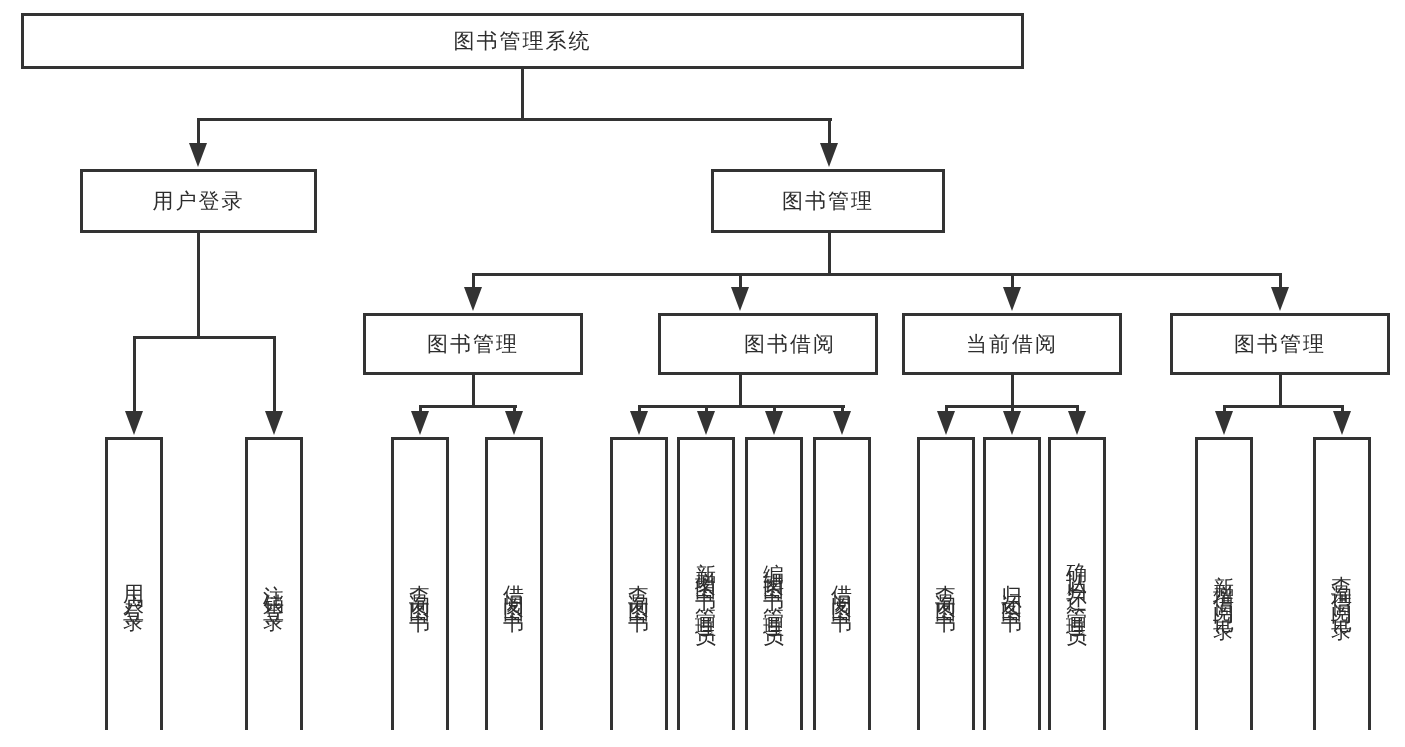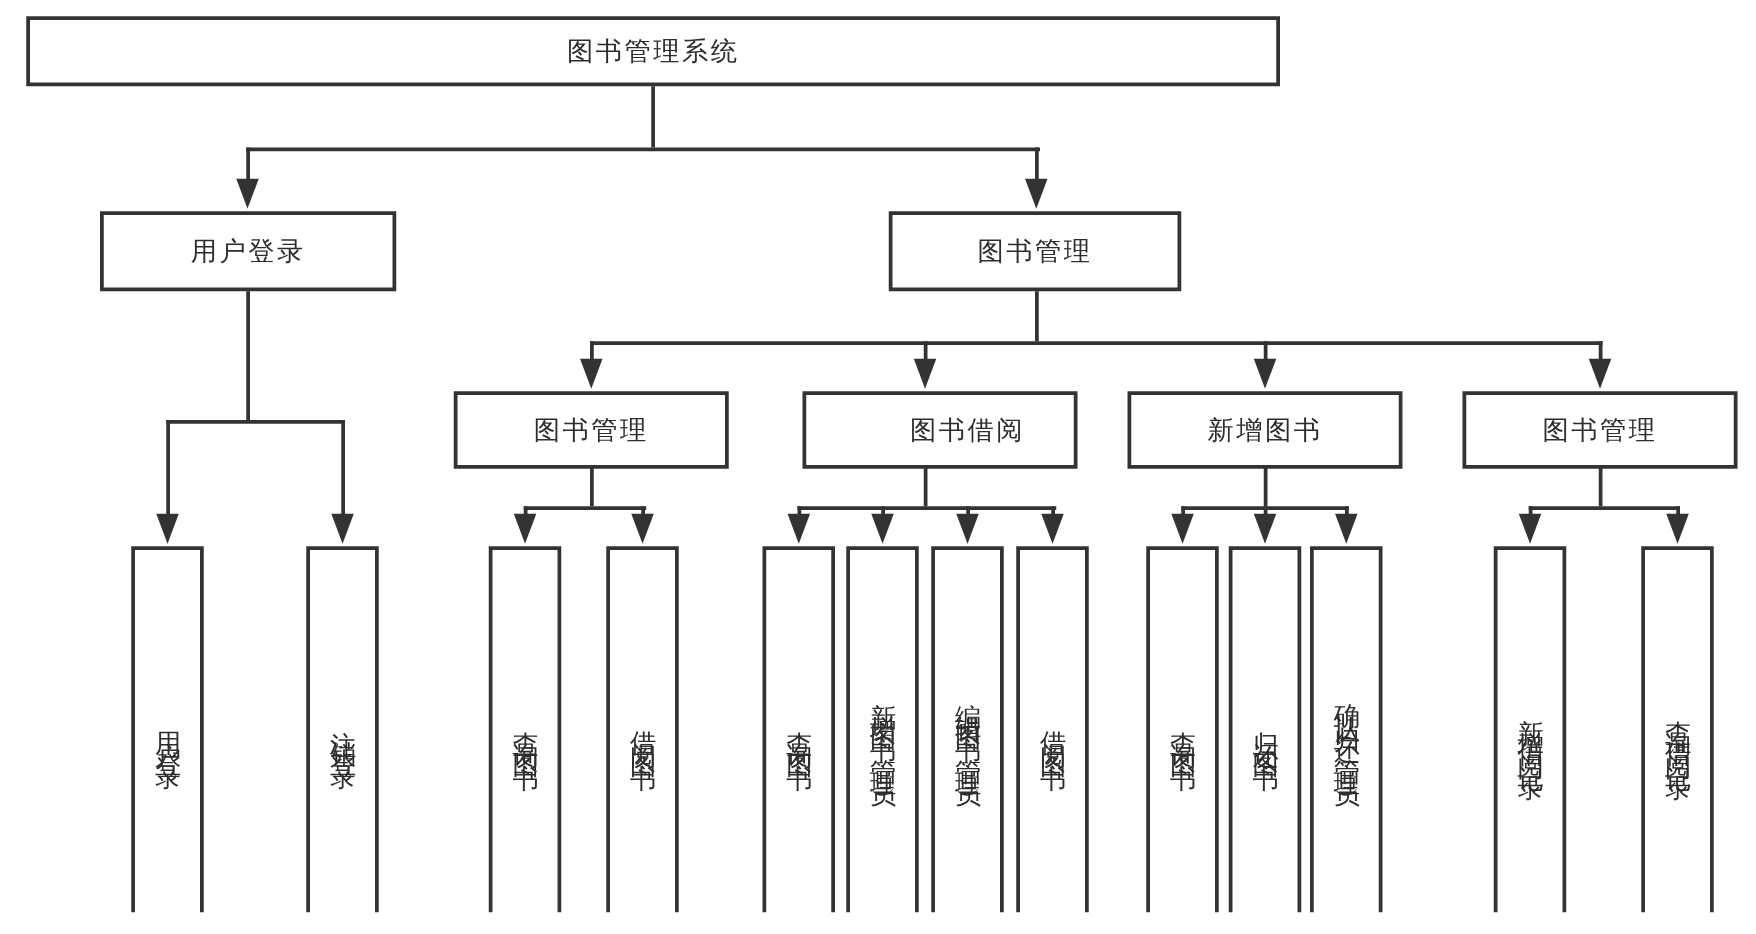--- a/index.html
+++ b/index.html
@@ -79,26 +79,26 @@
   </div>
 
   <div class="box" style="left:711px; top:169px; width:234px; height:64px;">
     <span class="hlabel">图书管理</span>
   </div>
 
   <div class="box" style="left:363px; top:313px; width:220px; height:62px;">
     <span class="hlabel">图书管理</span>
   </div>
 
-  <div class="box" style="left:642px; top:313px; width:220px; height:62px;padding-left:44px;">
+  <div class="box" style="left:658px; top:313px; width:220px; height:62px;padding-left:44px;">
     <span class="hlabel">图书借阅</span>
   </div>
 
   <div class="box" style="left:902px; top:313px; width:220px; height:62px;">
-    <span class="hlabel">新增图书</span>
+    <span class="hlabel">当前借阅</span>
   </div>
 
   <div class="box" style="left:1170px; top:313px; width:220px; height:62px;">
     <span class="hlabel">图书管理</span>
   </div>
 
   <div class="vbox" style="left:105px;">
     <span class="vlabel">用户登录</span>
   </div>
   <div class="vbox" style="left:245px;">

